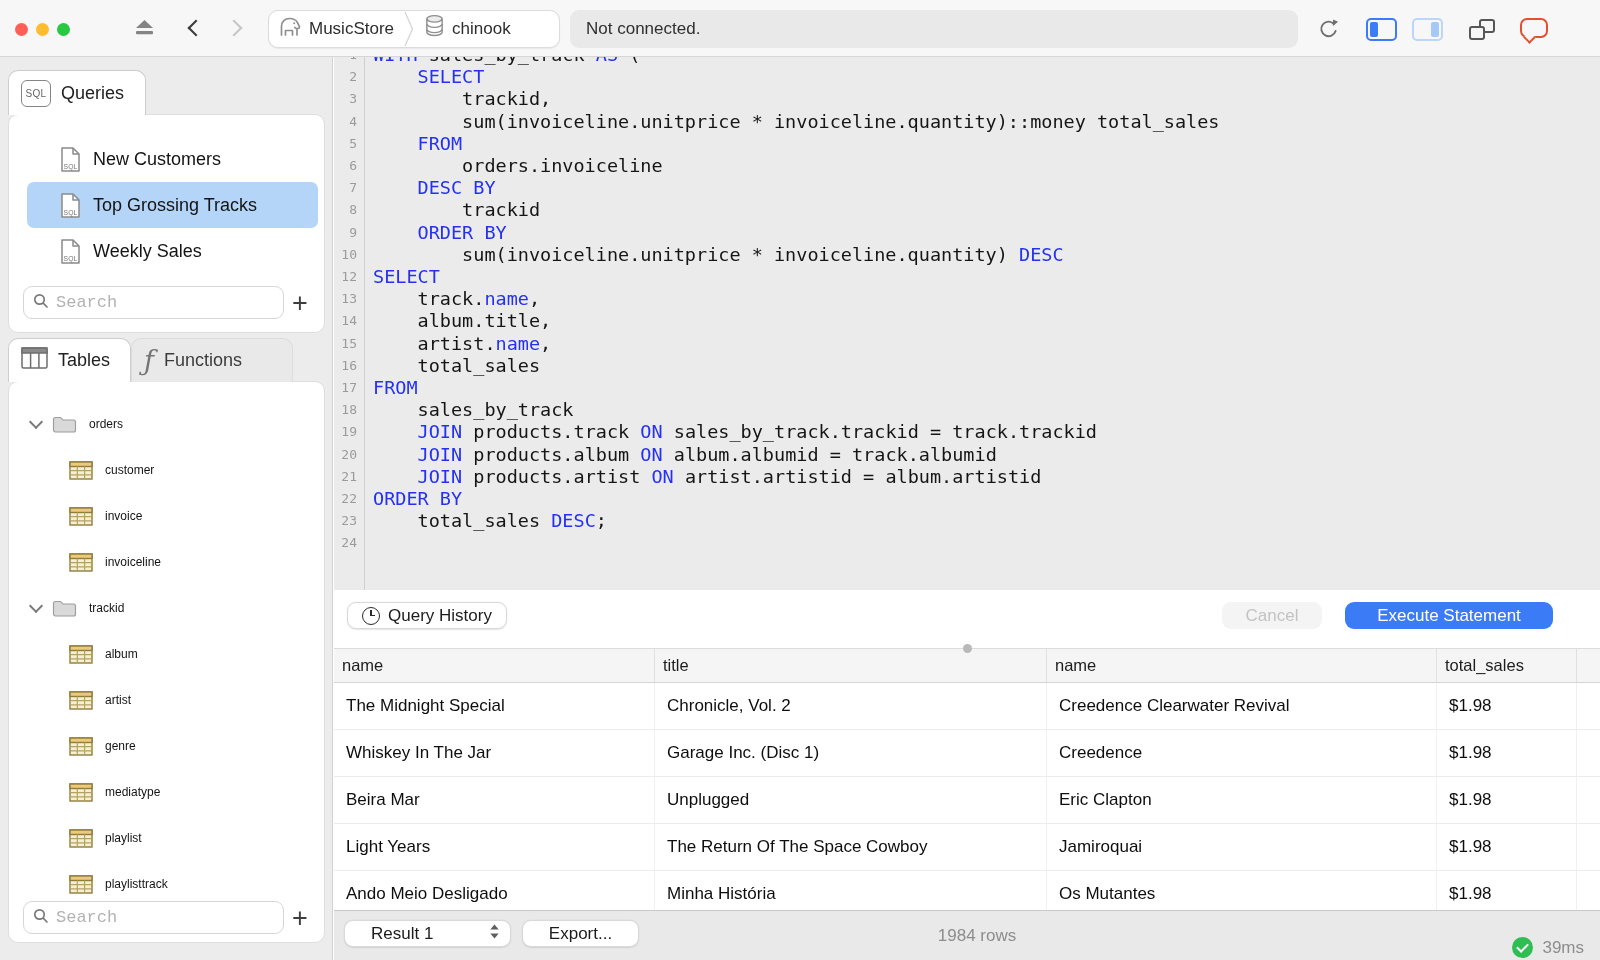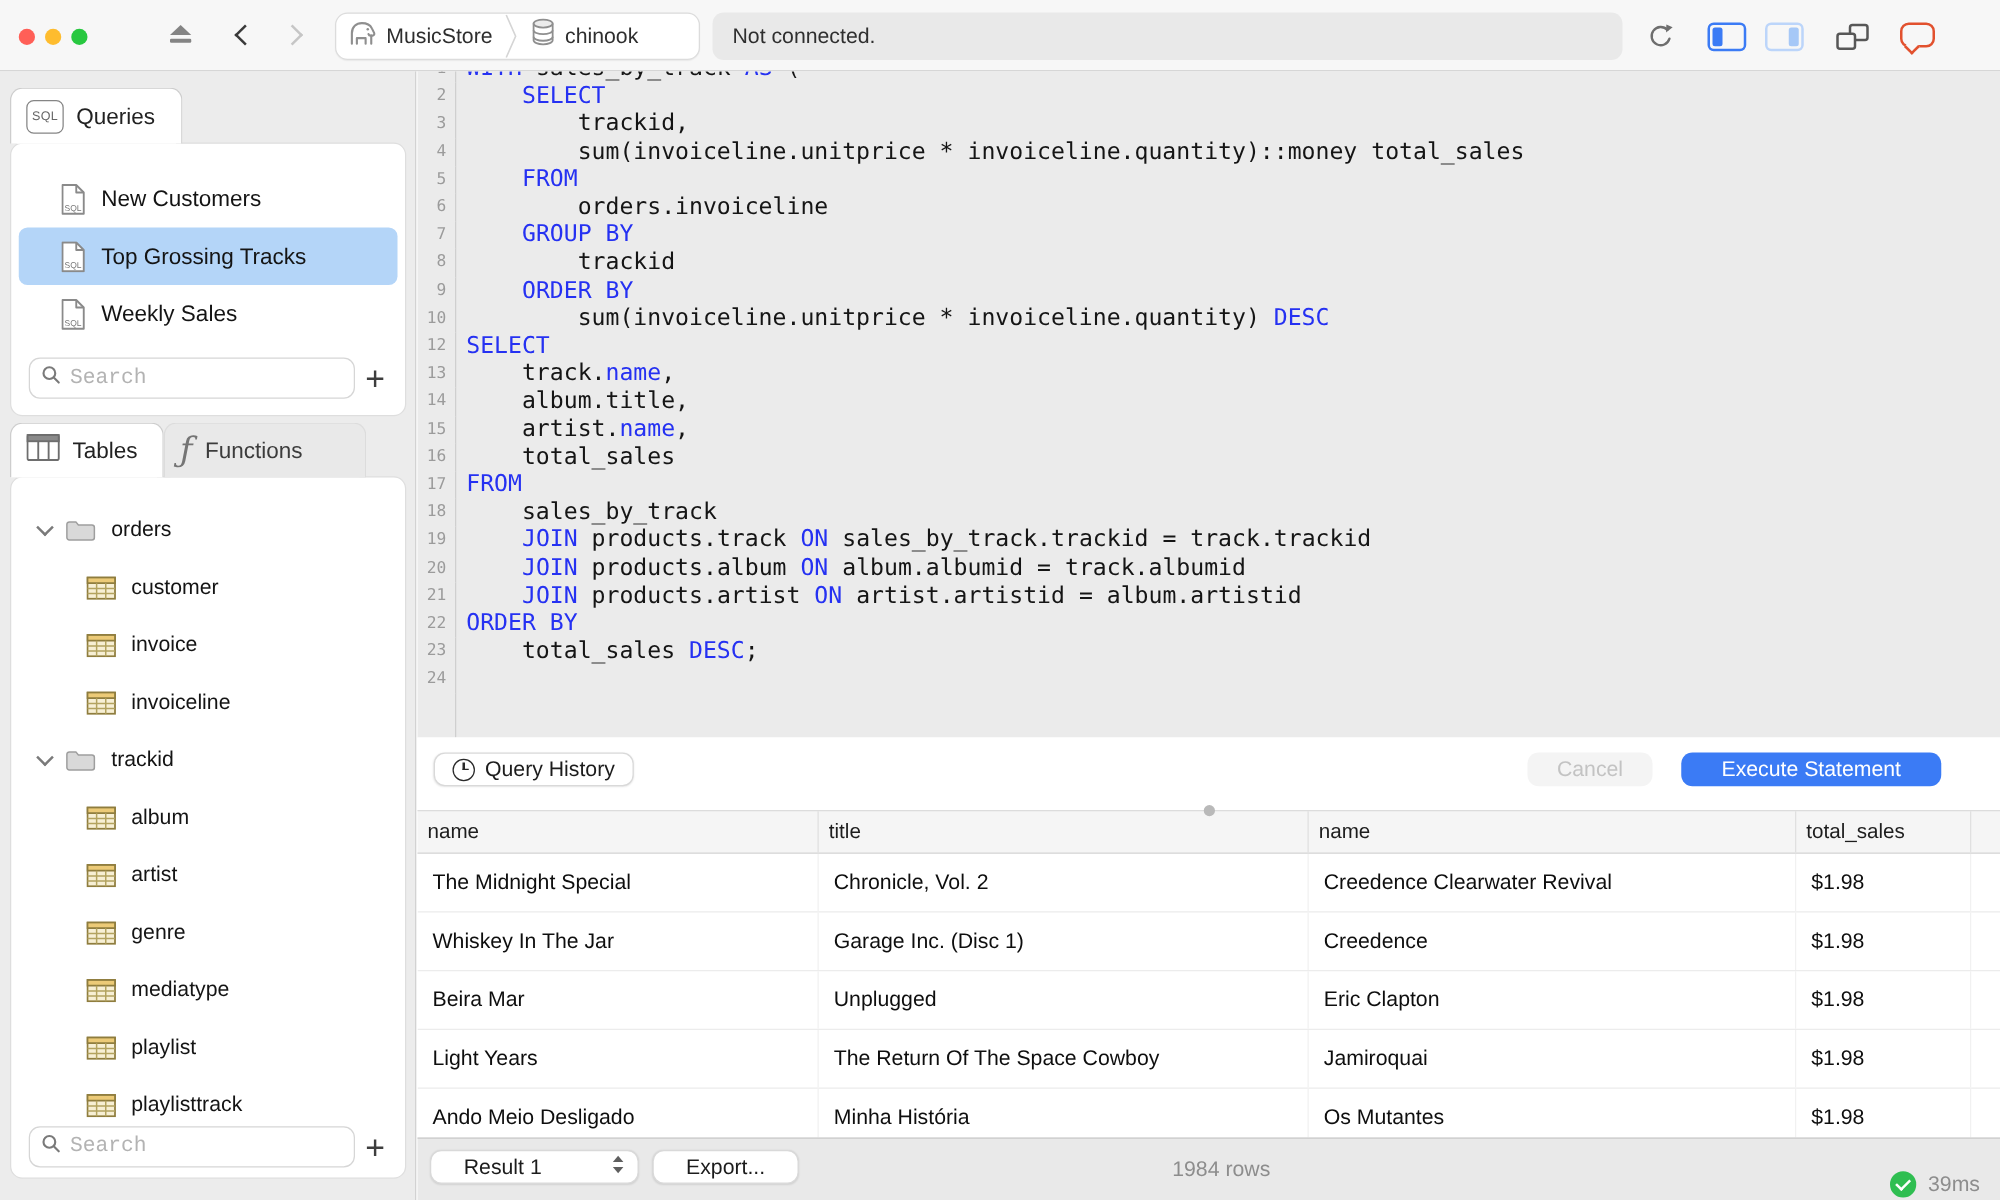--- a/index.html
+++ b/index.html
@@ -34,30 +34,30 @@
   .sidebar { position:absolute; top:57px; left:0; width:333px; bottom:0; background:#ececec; border-right:1px solid #d2d2d2; z-index:20; }
   .tab { position:absolute; background:#fff; border:1px solid #cdcdcd; border-bottom:none; border-radius:10px 10px 0 0; display:flex; align-items:center; gap:10px; padding:0 12px; font-size:18px; color:#222; }
   .tab.unsel { background:#e9e9e9; border-color:#dcdcdc; color:#3c3c3c; }
   .queries-tab { left:8px; top:13px; width:138px; height:45px; z-index:3; }
   .tables-tab { left:8px; top:281px; width:123px; height:44px; z-index:3; }
   .functions-tab { left:131px; top:281px; width:162px; height:44px; z-index:2; }
   .panel { position:absolute; left:8px; width:317px; background:#fff; border:1px solid #dedede; border-radius:10px; }
   .panel1 { top:57px; height:219px; }
   .panel2 { top:324px; height:562px; overflow:hidden; }
   .sqlbadge { width:30px; height:27px; border:1.6px solid #858585; border-radius:6px; display:flex; align-items:center; justify-content:center; font-size:10px; color:#666; letter-spacing:.3px; flex:0 0 auto; }
-  .qlist { position:absolute; top:21px; left:0; right:0; }
+  .qlist { position:absolute; top:21px; left:12px; right:0; }
   .qitem { height:46px; margin:0 6px; border-radius:7px; display:flex; align-items:center; padding-left:34px; gap:13px; font-size:18px; color:#141414; }
   .qitem.sel { background:#b4d5f8; }
   .searchrow { position:absolute; bottom:13px; left:14px; right:8px; height:33px; display:flex; align-items:center; }
   .searchbox { flex:1; height:33px; border:1px solid #d6d6d6; border-radius:9px; background:#fff; display:flex; align-items:center; padding:0 9px; gap:7px; }
   .searchbox input { border:none; outline:none; flex:1; font-size:17px; color:#333; font-family:Liberation Mono, monospace; background:transparent; }
   .searchbox input::placeholder { color:#b3b3b3; }
   .plusbtn { width:32px; text-align:center; font-size:27px; font-weight:300; color:#3e3e3e; line-height:30px; }
   .tree { position:absolute; top:19px; left:0; right:0; }
-  .trow { height:46px; display:flex; align-items:center; font-size:17px; color:#141414; }
+  .trow { height:46px; display:flex; align-items:center; font-size:12px; color:#141414; }
   .trow .chev { width:10px; height:10px; border-right:2px solid #7a7a7a; border-bottom:2px solid #7a7a7a; transform:rotate(45deg); margin:-4px 11px 0 22px; }
   .trow .lbl { margin-left:12px; }
   .trow.folder .icon { margin-left:0; }
   .trow.table .icon { margin-left:60px; }
   .p2search { background:#fff; z-index:5; padding-top:4px; bottom:10px; }
 
   
   .main { position:absolute; top:57px; left:334px; right:0; bottom:0; background:#fff; }
   .editor { position:absolute; top:0; left:0; right:0; height:533px; background:#ebebeb; overflow:hidden; }
   .codewrap { position:absolute; top:-13px; left:0; right:0; bottom:0; display:flex; flex-direction:column; font-family:"DejaVu Sans Mono", monospace; font-size:18.5px; line-height:22.2px; }
@@ -328,21 +328,21 @@
 <div class="main">
 
   <div class="editor">
     <div class="codewrap" id="code-lines">
         <div class="cl"><span class="ln">1</span><span class="ct"><span class="k">WITH</span><span class="p"> sales_by_track </span><span class="k">AS</span><span class="p"> (</span></span></div>
         <div class="cl"><span class="ln">2</span><span class="ct"><span class="p">    </span><span class="k">SELECT</span></span></div>
         <div class="cl"><span class="ln">3</span><span class="ct"><span class="p">        trackid,</span></span></div>
         <div class="cl"><span class="ln">4</span><span class="ct"><span class="p">        sum(invoiceline.unitprice * invoiceline.quantity)::money total_sales</span></span></div>
         <div class="cl"><span class="ln">5</span><span class="ct"><span class="p">    </span><span class="k">FROM</span></span></div>
         <div class="cl"><span class="ln">6</span><span class="ct"><span class="p">        orders.invoiceline</span></span></div>
-        <div class="cl"><span class="ln">7</span><span class="ct"><span class="p">    </span><span class="k">GROUP BY</span></span></div>
+        <div class="cl"><span class="ln">7</span><span class="ct"><span class="p">    </span><span class="k">DESC BY</span></span></div>
         <div class="cl"><span class="ln">8</span><span class="ct"><span class="p">        trackid</span></span></div>
         <div class="cl"><span class="ln">9</span><span class="ct"><span class="p">    </span><span class="k">ORDER BY</span></span></div>
         <div class="cl"><span class="ln">10</span><span class="ct"><span class="p">        sum(invoiceline.unitprice * invoiceline.quantity) </span><span class="k">DESC</span></span></div>
         <div class="cl"><span class="ln">12</span><span class="ct"><span class="k">SELECT</span></span></div>
         <div class="cl"><span class="ln">13</span><span class="ct"><span class="p">    track.</span><span class="k">name</span><span class="p">,</span></span></div>
         <div class="cl"><span class="ln">14</span><span class="ct"><span class="p">    album.title,</span></span></div>
         <div class="cl"><span class="ln">15</span><span class="ct"><span class="p">    artist.</span><span class="k">name</span><span class="p">,</span></span></div>
         <div class="cl"><span class="ln">16</span><span class="ct"><span class="p">    total_sales</span></span></div>
         <div class="cl"><span class="ln">17</span><span class="ct"><span class="k">FROM</span></span></div>
         <div class="cl"><span class="ln">18</span><span class="ct"><span class="p">    sales_by_track</span></span></div>

